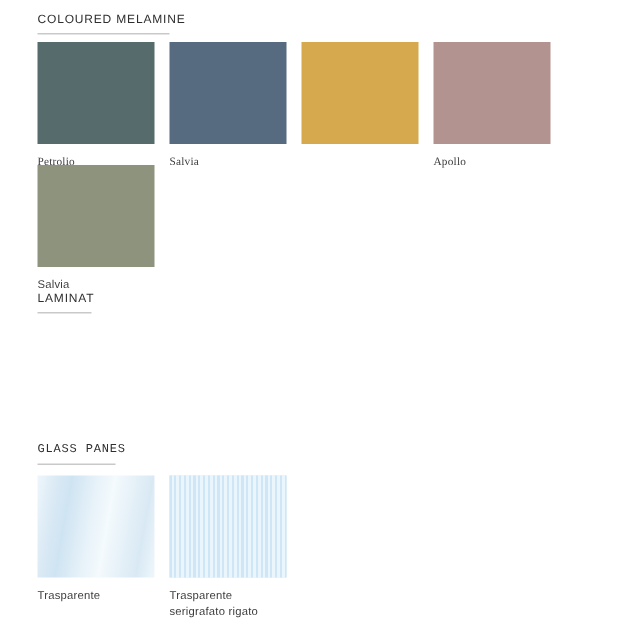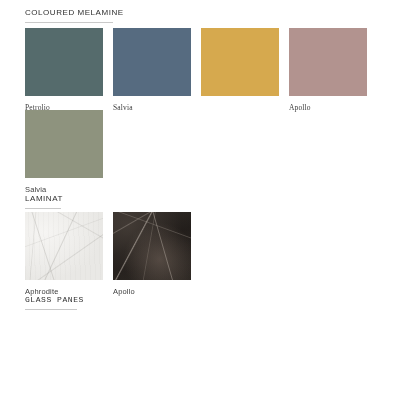--- a/index.html
+++ b/index.html
@@ -160,30 +160,30 @@
       <div class="swatch" style="background:#8e937e"></div>
       <div class="swatch-label">Salvia</div>
     </div>
   </div>
 
   <div class="section sec2">
     <div class="section-head">LAMINAT</div>
     <div class="section-rule rule-w2"></div>
   </div>
 
-  <div class="row row3">
-    <div class="cell">
-      <div class="swatch tex-aphrodite"></div>
-      <div class="swatch-label">Aphrodite</div>
-    </div>
-    <div class="cell">
-      <div class="swatch tex-apollo"></div>
-      <div class="swatch-label">Apollo</div>
-    </div>
-  </div>
 
   <div class="section sec3">
     <div class="section-head">GLASS PANES</div>
     <div class="section-rule rule-w3"></div>
   </div>
 
+  <div class="row row4">
+    <div class="cell">
+      <div class="swatch tex-glass-plain"></div>
+      <div class="swatch-label">Trasparente</div>
+    </div>
+    <div class="cell">
+      <div class="swatch tex-glass-striped"></div>
+      <div class="swatch-label" style="max-width:72px">Trasparente serigrafato rigato</div>
+    </div>
+  </div>
 
 </div>
 
 </body></html>

